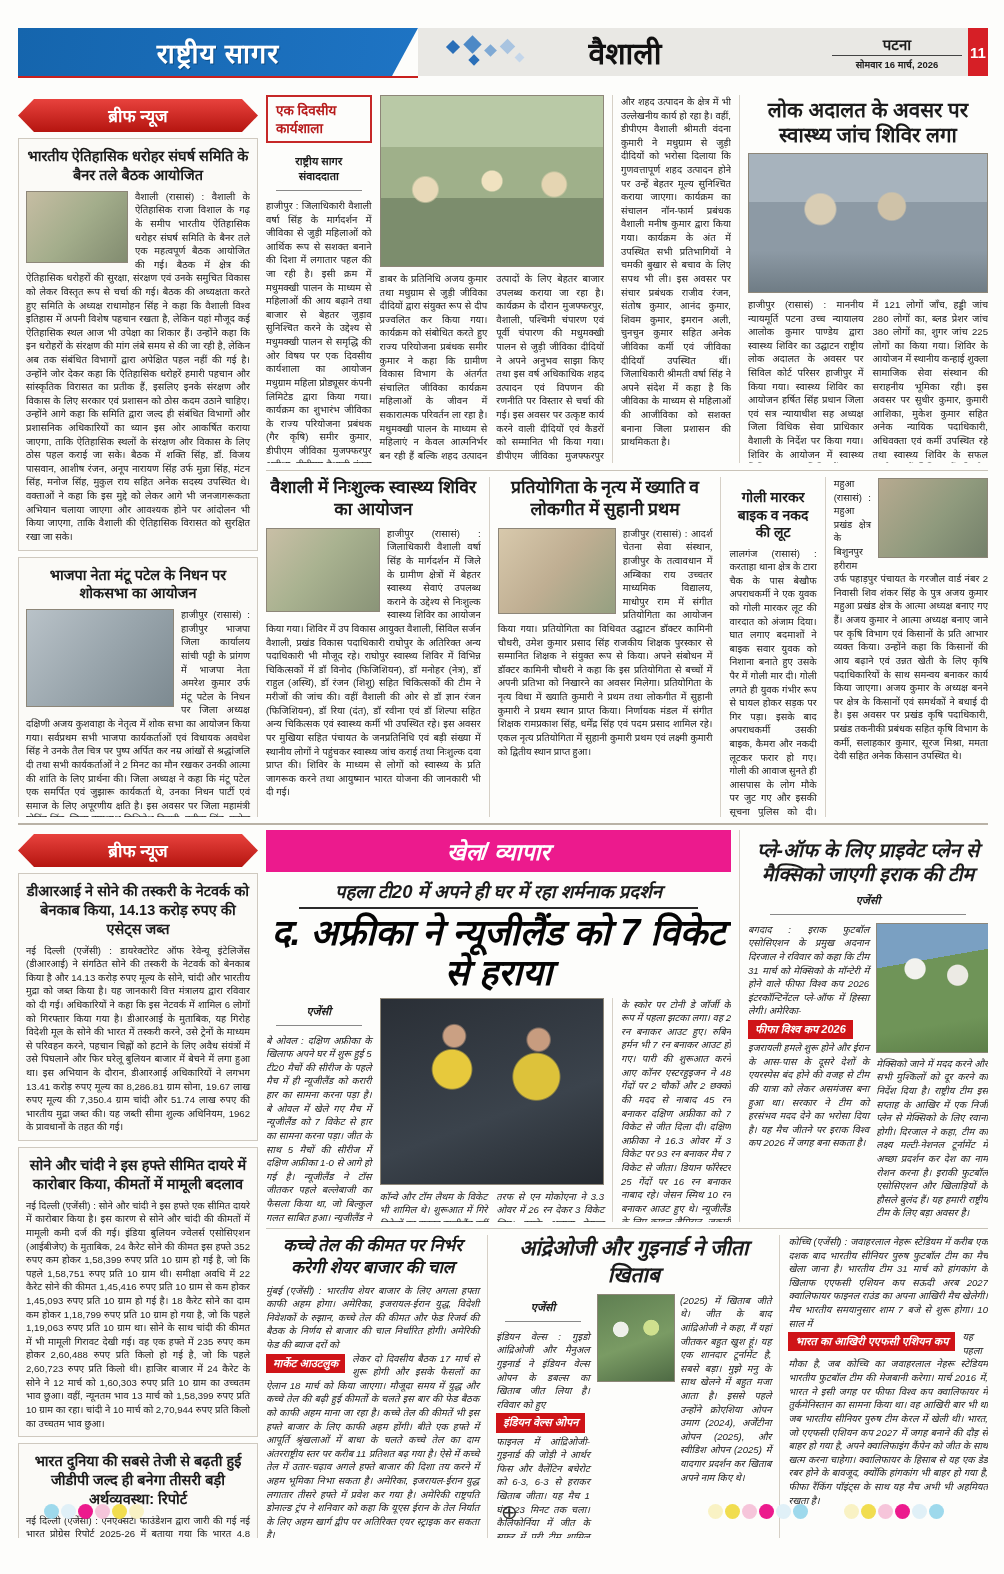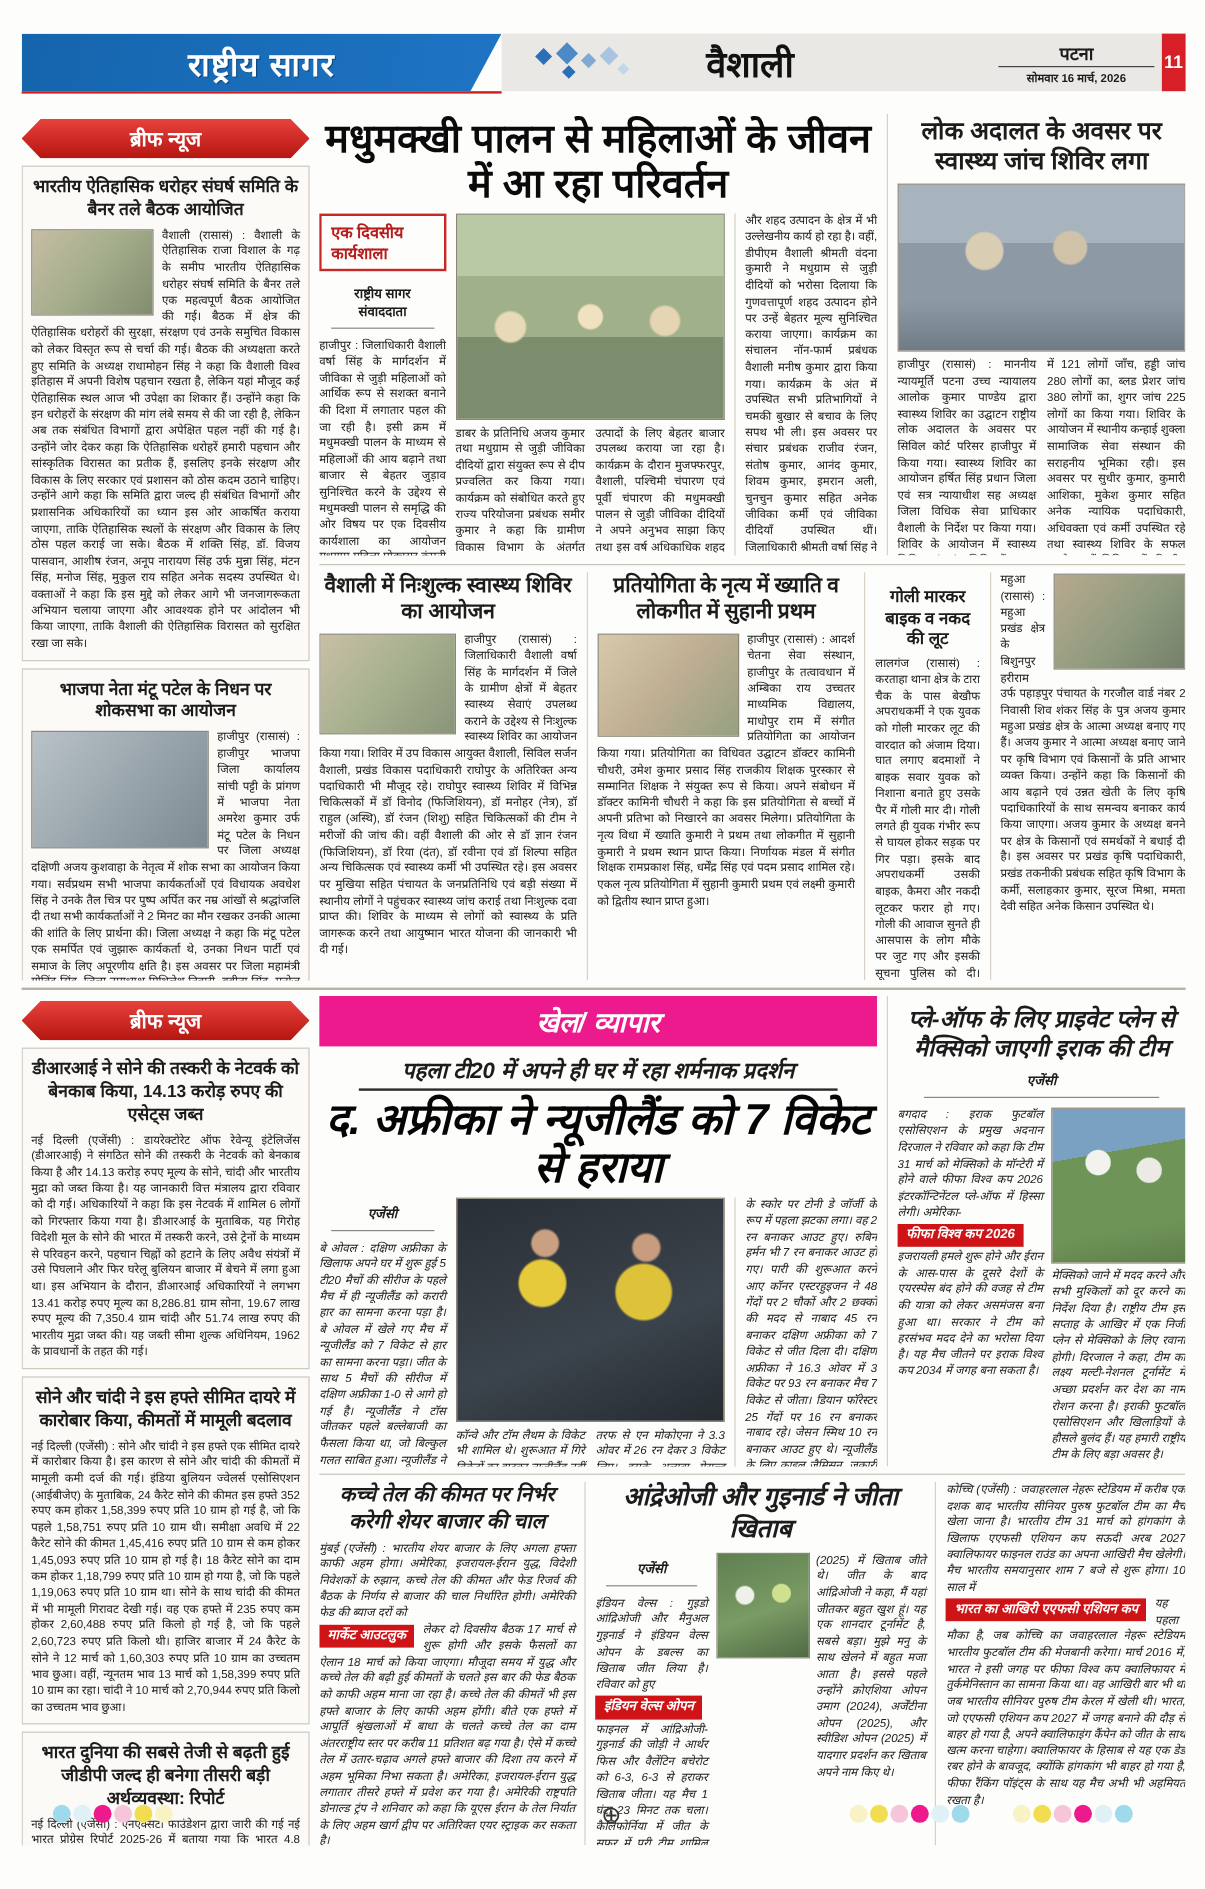--- a/index.html
+++ b/index.html
@@ -177,21 +177,20 @@
         <h3 class="rail-title">भाजपा नेता मंटू पटेल के निधन पर शोकसभा का आयोजन</h3>
         <span class="photo ph-float-l" style="width:146px;height:96px;background:linear-gradient(130deg,#b9c2c8,#9aa6ad 50%,#7d8a91);"></span>
         <p class="body-text">हाजीपुर (रासासं) : हाजीपुर भाजपा जिला कार्यालय सांची पट्टी के प्रांगण में भाजपा नेता अमरेश कुमार उर्फ मंटू पटेल के निधन पर जिला अध्यक्ष दक्षिणी अजय कुशवाहा के नेतृत्व में शोक सभा का आयोजन किया गया। सर्वप्रथम सभी भाजपा कार्यकर्ताओं एवं विधायक अवधेश सिंह ने उनके तैल चित्र पर पुष्प अर्पित कर नम्र आंखों से श्रद्धांजलि दी तथा सभी कार्यकर्ताओं ने 2 मिनट का मौन रखकर उनकी आत्मा की शांति के लिए प्रार्थना की। जिला अध्यक्ष ने कहा कि मंटू पटेल एक समर्पित एवं जुझारू कार्यकर्ता थे, उनका निधन पार्टी एवं समाज के लिए अपूरणीय क्षति है। इस अवसर पर जिला महामंत्री गोविंद सिंह, जिला उपाध्यक्ष मिथिलेश तिवारी, बबीता सिंह, मनोज सिंह, जिला मीडिया प्रभारी मुकेश कुशवाहा, धनंजय सिंह, सिद्धांत रंजन, विजय कुशवाहा, संतोष जायसवाल, निखिल कुमार, वीरेंद्र राय, बजरंगी शाह, मनोज कुमार, विनोद राजभर, राकेश सिंह, राजीव कुमार सहित अनेक कार्यकर्ता उपस्थित थे।</p>
       </article>
     </aside>
 
     <div class="top-main">
       <div class="top-row">
 
         <article class="lead-article">
-          <h1>मधुमक्खी पालन से महिलाओं के जीवन में आ रहा परिवर्तन</h1>
           <div class="lead-cols">
             <div class="lead-colA">
               <div class="kicker-box">एक दिवसीय कार्यशाला</div>
               <div class="byline">राष्ट्रीय सागर संवाददाता</div>
               <p class="body-text">हाजीपुर : जिलाधिकारी वैशाली वर्षा सिंह के मार्गदर्शन में जीविका से जुड़ी महिलाओं को आर्थिक रूप से सशक्त बनाने की दिशा में लगातार पहल की जा रही है। इसी क्रम में मधुमक्खी पालन के माध्यम से महिलाओं की आय बढ़ाने तथा बाजार से बेहतर जुड़ाव सुनिश्चित करने के उद्देश्य से मधुमक्खी पालन से समृद्धि की ओर विषय पर एक दिवसीय कार्यशाला का आयोजन मधुग्राम महिला प्रोड्यूसर कंपनी लिमिटेड द्वारा किया गया। कार्यक्रम का शुभारंभ जीविका के राज्य परियोजना प्रबंधक (गैर कृषि) समीर कुमार, डीपीएम जीविका मुजफ्फरपुर अनीशा, डीपीएम वैशाली वंदना कुमारी,</p>
             </div>
             <div class="lead-mid">
               <div class="photo lead-photo"></div>
               <div class="two-col">
                 <p class="body-text">डाबर के प्रतिनिधि अजय कुमार तथा मधुग्राम से जुड़ी जीविका दीदियों द्वारा संयुक्त रूप से दीप प्रज्वलित कर किया गया। कार्यक्रम को संबोधित करते हुए राज्य परियोजना प्रबंधक समीर कुमार ने कहा कि ग्रामीण विकास विभाग के अंतर्गत संचालित जीविका कार्यक्रम महिलाओं के जीवन में सकारात्मक परिवर्तन ला रहा है। मधुमक्खी पालन के माध्यम से महिलाएं न केवल आत्मनिर्भर बन रही हैं बल्कि शहद उत्पादन और विपणन से उनकी आय में भी उल्लेखनीय वृद्धि हो रही है। जीविका द्वारा बड़ी कंपनियों के साथ समन्वय स्थापित कर उत्पादों के लिए बेहतर बाजार उपलब्ध कराया जा रहा है। कार्यक्रम के दौरान मुजफ्फरपुर, वैशाली, पश्चिमी चंपारण एवं पूर्वी चंपारण की मधुमक्खी पालन से जुड़ी जीविका दीदियों ने अपने अनुभव साझा किए तथा इस वर्ष अधिकाधिक शहद उत्पादन एवं विपणन की रणनीति पर विस्तार से चर्चा की गई। इस अवसर पर उत्कृष्ट कार्य करने वाली दीदियों एवं कैडरों को सम्मानित भी किया गया। डीपीएम जीविका मुजफ्फरपुर श्रीमती अनीशा ने कहा कि जीविका से जुड़कर महिलाएं निरंतर प्रगति कर रही हैं</p>
@@ -279,21 +278,21 @@
           </div>
         </article>
 
         <article class="iraq-col vsep">
           <h2>प्ले-ऑफ के लिए प्राइवेट प्लेन से मैक्सिको जाएगी इराक की टीम</h2>
           <div class="byline">एजेंसी</div>
           <div class="iraq-row">
             <div class="iraq-left">
               <p class="body-text">बगदाद : इराक फुटबॉल एसोसिएशन के प्रमुख अदनान दिरजाल ने रविवार को कहा कि टीम 31 मार्च को मेक्सिको के मॉन्टेरी में होने वाले फीफा विश्व कप 2026 इंटरकॉन्टिनेंटल प्ले-ऑफ में हिस्सा लेगी। अमेरिका-</p>
               <span class="inline-label">फीफा विश्व कप 2026</span>
-              <p class="body-text">इजरायली हमले शुरू होने और ईरान के आस-पास के दूसरे देशों के एयरस्पेस बंद होने की वजह से टीम की यात्रा को लेकर असमंजस बना हुआ था। सरकार ने टीम को हरसंभव मदद देने का भरोसा दिया है। यह मैच जीतने पर इराक विश्व कप 2034 में जगह बना सकता है।</p>
+              <p class="body-text">इजरायली हमले शुरू होने और ईरान के आस-पास के दूसरे देशों के एयरस्पेस बंद होने की वजह से टीम की यात्रा को लेकर असमंजस बना हुआ था। सरकार ने टीम को हरसंभव मदद देने का भरोसा दिया है। यह मैच जीतने पर इराक विश्व कप 2026 में जगह बना सकता है।</p>
             </div>
             <div class="iraq-right">
               <div class="photo fb-photo"></div>
               <p class="body-text">मेक्सिको जाने में मदद करने और सभी मुश्किलों को दूर करने का निर्देश दिया है। राष्ट्रीय टीम इस सप्ताह के आखिर में एक निजी प्लेन से मेक्सिको के लिए रवाना होगी। दिरजाल ने कहा, टीम का लक्ष्य मल्टी-नेशनल टूर्नामेंट में अच्छा प्रदर्शन कर देश का नाम रोशन करना है। इराकी फुटबॉल एसोसिएशन और खिलाड़ियों के हौसले बुलंद हैं। यह हमारी राष्ट्रीय टीम के लिए बड़ा अवसर है।</p>
             </div>
           </div>
         </article>
       </div>
 
       <div class="sports-bottom-row">

